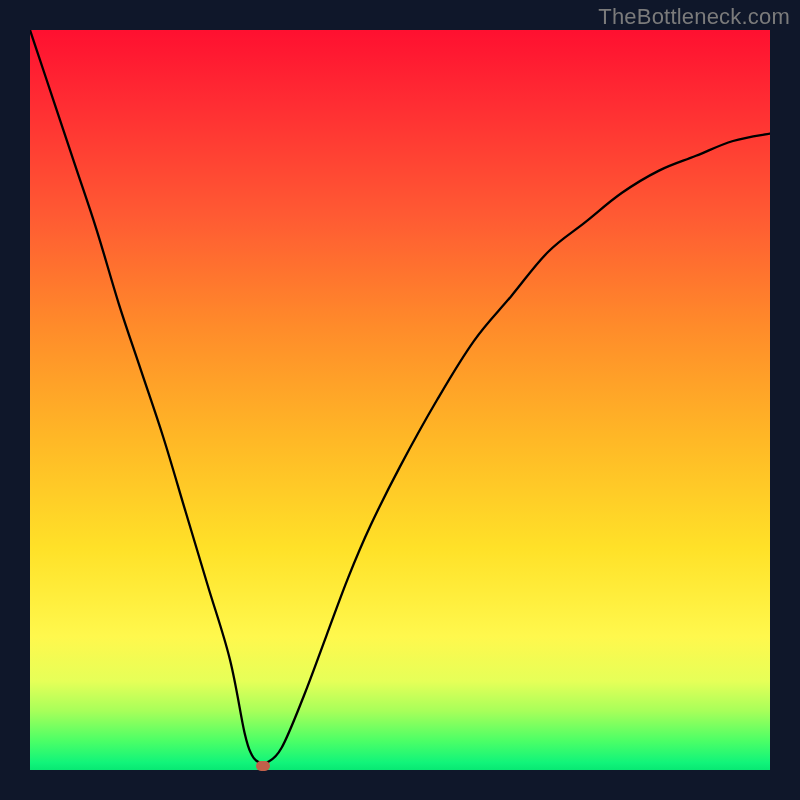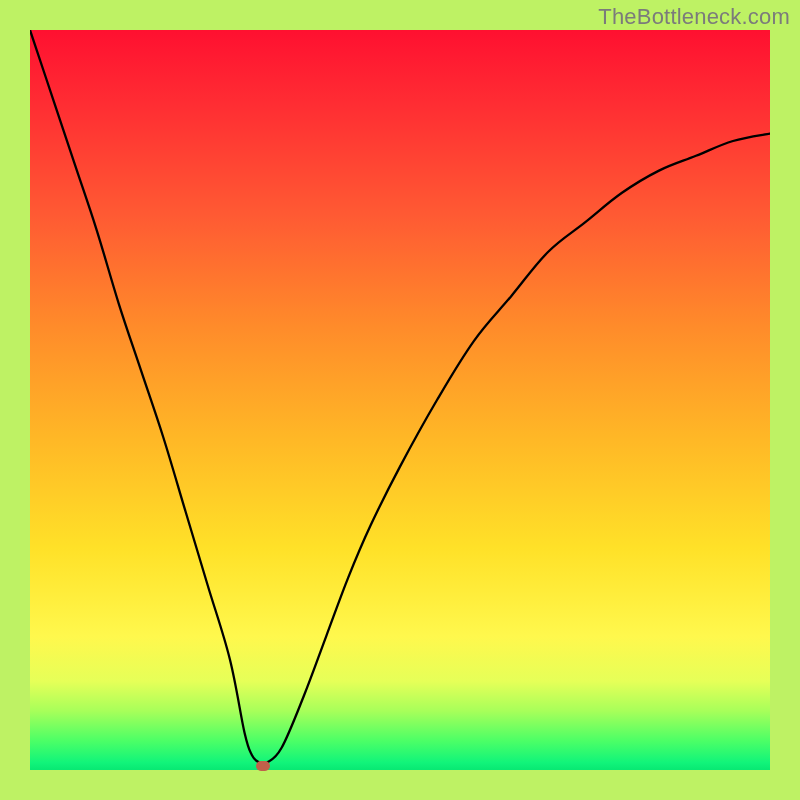--- a/index.html
+++ b/index.html
@@ -10,21 +10,21 @@
     background: #000;
     overflow: hidden;
     font-family: Arial, Helvetica, sans-serif;
   }
   .frame {
     position: absolute;
     left: 0;
     top: 0;
     width: 800px;
     height: 800px;
-    background: #bef264;
+    background: #0f172a;
   }
   .plot {
     position: absolute;
     left: 30px;
     top: 30px;
     width: 740px;
     height: 740px;
     
     background: linear-gradient(
       to bottom,

